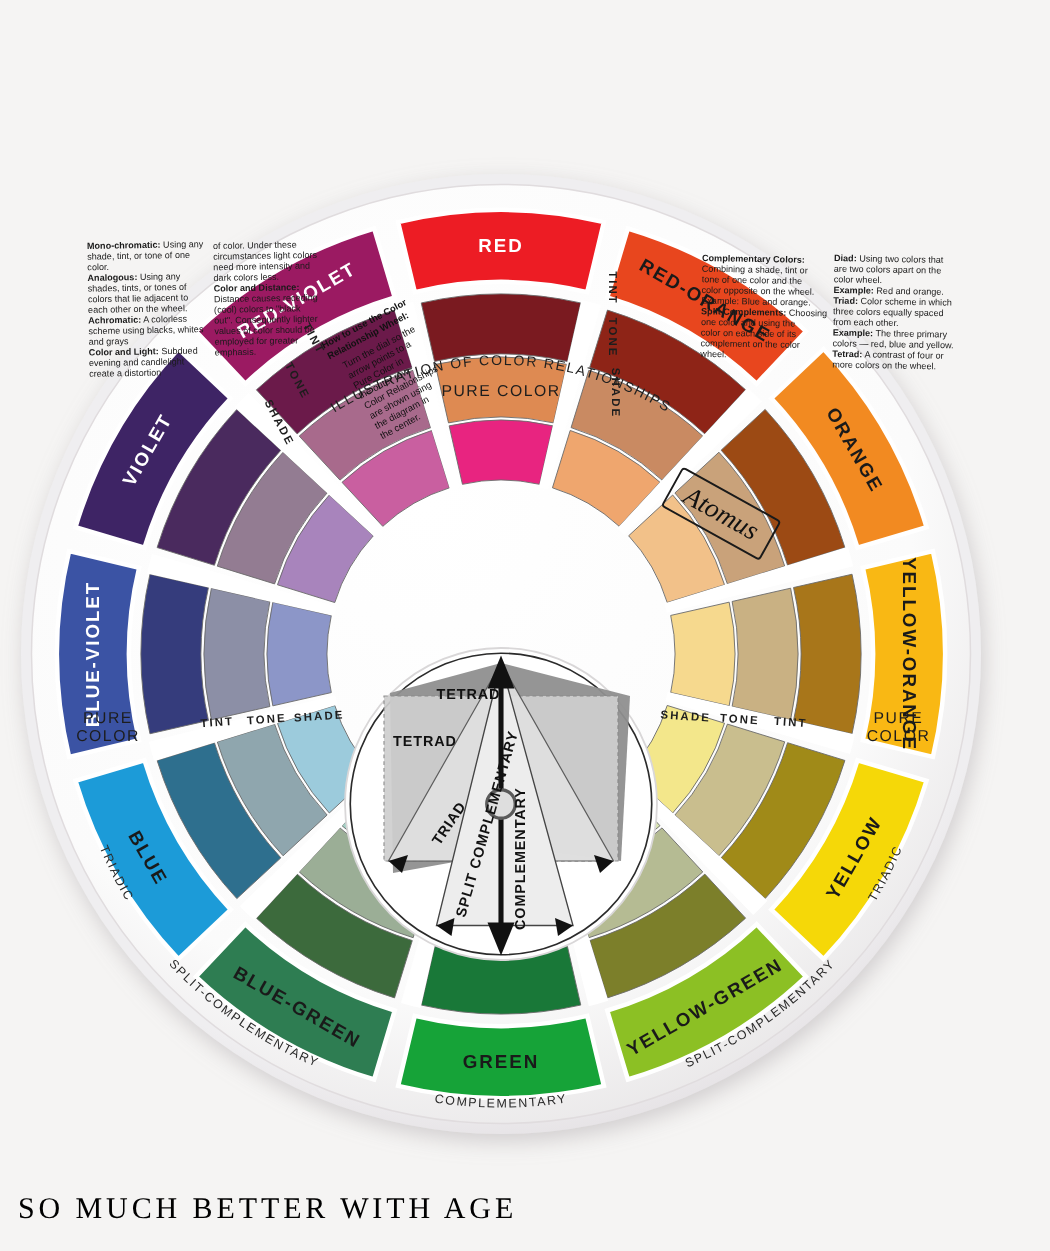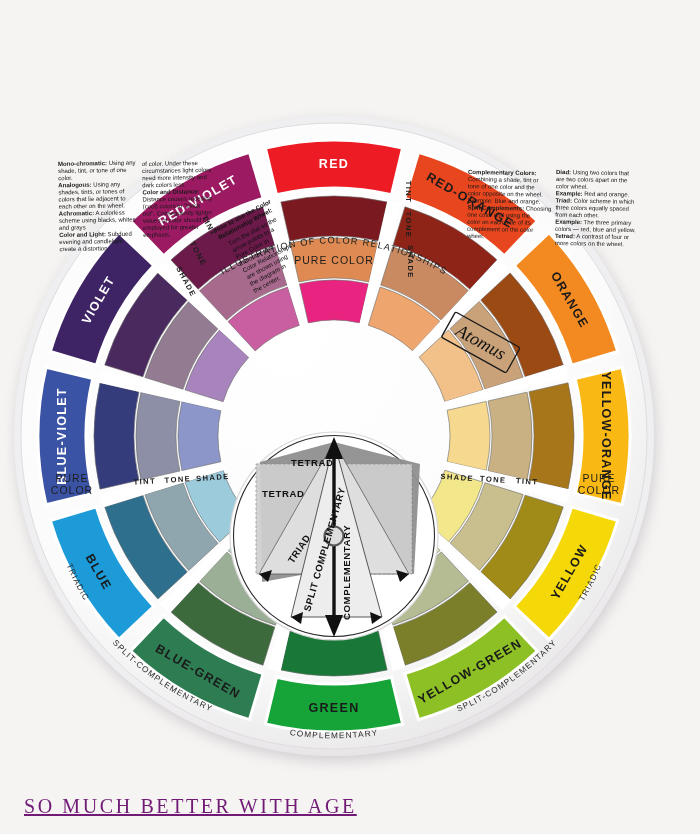--- a/index.html
+++ b/index.html
@@ -13,27 +13,26 @@
   }
   #stage{position:absolute;inset:0;}
   #wheel-wrap{
     position:absolute;
     left:10px; top:112px;
     width:648px; height:648px;
   }
   svg{display:block;overflow:visible;}
   .wm{
     position:absolute;
-    left:24px; top:795px;
+    left:12px; top:795px;
     font-family:"Liberation Serif", serif;
     font-size:20px;
     letter-spacing:2.6px;
-    color:#701a75;
+    color:#000000;
     white-space:nowrap;
-    text-decoration:underline;
   }
   text{ font-family:"Liberation Sans", sans-serif; }
   .seg-label{ font-size:12.5px; font-weight:bold; letter-spacing:1.3px; }
   .rim-label{ font-size:8.3px; letter-spacing:1.1px; fill:#2a2a2a; }
   .tts{ font-size:7.6px; letter-spacing:1.4px; fill:#1d1d1d; font-weight:bold;}
   .pure{ font-size:10.5px; letter-spacing:1px; fill:#1d1d1d; font-weight:500;}
   .diag-label{ font-size:9.6px; font-weight:bold; letter-spacing:.6px; fill:#111; }
   .bodytxt{ font-size:6.05px; fill:#1a1a1a; }
   .howtxt{ font-size:6.3px; fill:#111; }
 </style>

